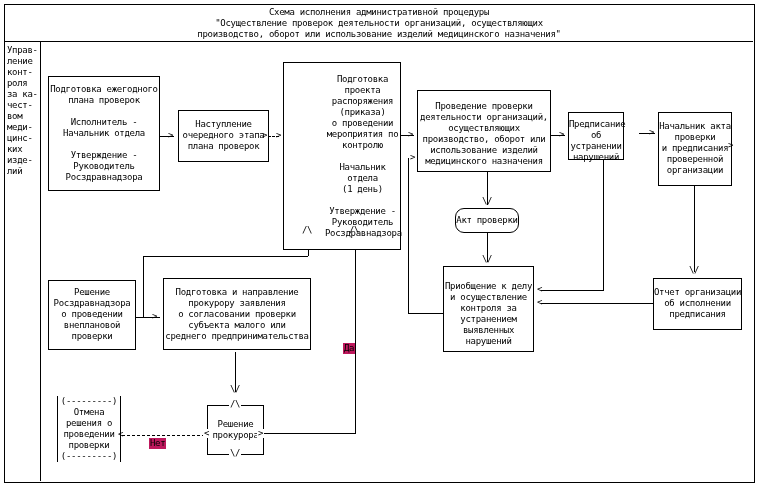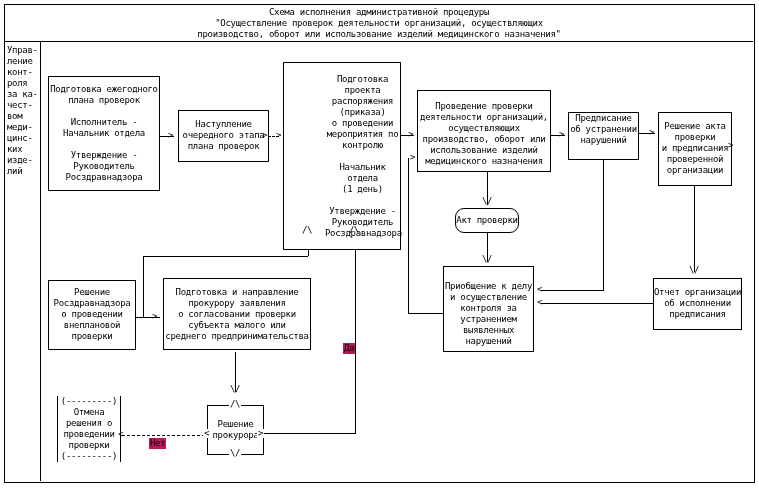--- a/index.html
+++ b/index.html
@@ -16,21 +16,21 @@
   .box{position:absolute;box-sizing:border-box;border:1px solid #000;background:#fff;
        text-align:center;white-space:pre-line;}
   .ah{position:absolute;line-height:9px;white-space:pre;}
   .lbl{position:absolute;background:#be185d;padding:0 1px;line-height:11px;}
   .dglyph{position:absolute;line-height:9px;background:#fff;padding:0 1px;white-space:pre;}
   
   #b1{left:48px;top:76px;width:112px;height:115px;padding-top:7px;}
   #b2{left:178px;top:110px;width:91px;height:52px;padding-top:8px;}
   #b3{left:283px;top:62px;width:118px;height:188px;padding-top:11px;padding-left:41px;}
   #b4{left:417px;top:90px;width:134px;height:82px;padding-top:10px;}
-  #b5{left:568px;top:112px;width:71px;height:48px;padding-top:0;}
+  #b5{left:568px;top:112px;width:56px;height:48px;padding-top:6px;}
   #b6{left:658px;top:112px;width:74px;height:74px;padding-top:8px;}
   #b7{left:455px;top:208px;width:64px;height:25px;padding-top:6px;border-radius:9px;}
   #b8{left:443px;top:266px;width:91px;height:86px;padding-top:14px;}
   #b9{left:653px;top:278px;width:89px;height:52px;padding-top:8px;}
   #b10{left:48px;top:280px;width:88px;height:70px;padding-top:6px;}
   #b11{left:163px;top:278px;width:148px;height:72px;padding-top:8px;}
   #b12{left:57px;top:396px;width:64px;height:66px;position:absolute;box-sizing:border-box;
        border-left:1px solid #000;border-right:1px solid #000;background:#fff;text-align:center;}
   #b12 div{white-space:pre-line;}
   #dmd{left:207px;top:405px;width:57px;height:50px;padding-top:13px;}
@@ -106,21 +106,21 @@
 Росздравнадзора</div>
 <div class="box" id="b4">Проведение проверки
 деятельности организаций,
 осуществляющих
 производство, оборот или
 использование изделий
 медицинского назначения</div>
 <div class="box" id="b5">Предписание
 об устранении
 нарушений</div>
-<div class="box" id="b6">Решение акта
+<div class="box" id="b6">Начальник акта
 проверки
 и предписания
 проверенной
 организации</div>
 <div class="box" id="b7">Акт проверки</div>
 <div class="box" id="b8">Приобщение к делу
 и осуществление
 контроля за
 устранением
 выявленных

